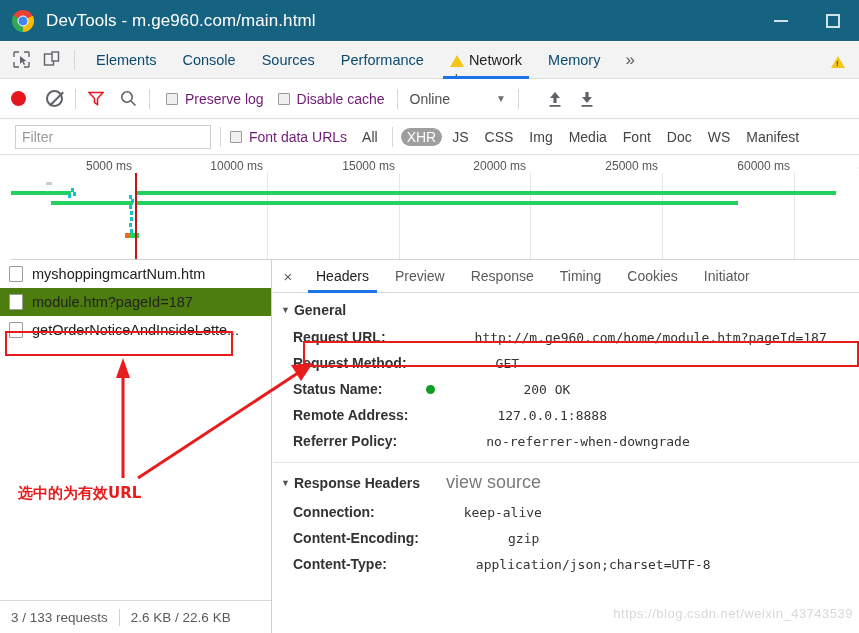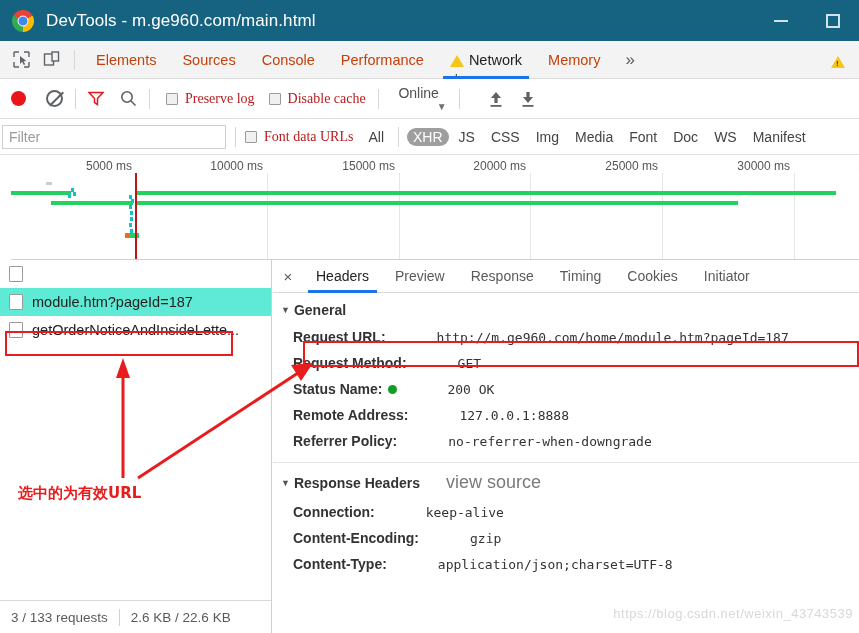--- a/index.html
+++ b/index.html
@@ -32,21 +32,21 @@
 
   
   .tabstrip {
     position:absolute; left:0; top:41px; width:859px; height:38px;
     background:#f3f3f3; border-bottom:1px solid #dcdcdc;
     display:flex; align-items:center;
   }
   .tool-icon-btn { width:30px; height:30px; display:flex; align-items:center; justify-content:center; }
   .tool-icon-btn:first-child { margin-left:6px; }
   .tabstrip .vsep { width:1px; height:20px; background:#d6d6d6; margin:0 8px; }
-  .tab { font-size:14.5px; color:#c2410c; padding:0 13px; height:38px; line-height:38px; position:relative; white-space:nowrap; }
+  .tab { font-size:14.5px; color:#0c4a6e; padding:0 13px; height:38px; line-height:38px; position:relative; white-space:nowrap; }
   .tab.active { color:#222; }
   .tab.active::after {
     content:""; position:absolute; left:6px; right:6px; bottom:0; height:3px; background:#1a73e8;
   }
   .tab .warn { margin-right:5px; }
   .tri-warn {
     display:inline-block; width:0; height:0; position:relative; top:2px;
     border-left:7px solid transparent; border-right:7px solid transparent; border-bottom:12px solid #f5c518;
   }
   .tri-warn::after {
@@ -63,37 +63,37 @@
     display:flex; align-items:center; font-size:14px; color:#444;
   }
   .rec-dot { width:15px; height:15px; border-radius:50%; background:#e8161c; margin-left:11px; }
   .clear-icon { width:17px; height:17px; border:2px solid #5f6368; border-radius:50%; position:relative; margin-left:20px; }
   .clear-icon::after { content:""; position:absolute; left:-1px; top:6px; width:19px; height:2px; background:#5f6368; transform:rotate(-45deg); }
   .toolbar .vsep { width:1px; height:20px; background:#d6d6d6; margin:0 12px; }
   .funnel { width:16px; height:15px; position:relative; }
   .funnel svg { display:block; }
   .search-ic { width:17px; height:17px; margin-left:16px; }
   .chk { width:12px; height:12px; border:1px solid #9a9a9a; background:#f0f0f0; display:inline-block; vertical-align:-1px; margin-right:7px; border-radius:1px;}
-  .cb-label { color:#b91c1c; white-space:nowrap;font-family:Liberation Serif, serif; }
+  .cb-label { color:#701a75; white-space:nowrap; }
   .cb-wrap { display:flex; align-items:center; margin-left:4px; }
   .cb-wrap + .cb-wrap { margin-left:14px; }
-  .online-sel { display:flex; align-items:center; color:#505050;flex-direction:column; }
+  .online-sel { display:flex; align-items:center; color:#505050; }
   .online-caret { margin-left:46px; font-size:10px; color:#707070; }
   .updown { display:flex; align-items:center; }
   .arrow-ic { width:16px; height:18px; margin-left:16px; }
 
   
   .filterrow {
     position:absolute; left:0; top:119px; width:859px; height:36px;
     background:#fff; border-bottom:1px solid #e0e0e0;
     display:flex; align-items:center; font-size:14px; color:#444;
   }
   .filter-input {
-    width:224px; height:24px; border:1px solid #cfcfcf; background:#fff;
-    font-size:14px; color:#333; padding:0 6px; font-family:inherit; margin-left:2px; outline:none;
+    width:196px; height:24px; border:1px solid #cfcfcf; background:#fff;
+    font-size:14px; color:#333; padding:0 6px; font-family:inherit; margin-left:15px; outline:none;
   }
   .filter-input::placeholder { color:#9a9a9a; }
   .filterrow .vsep { width:1px; height:20px; background:#d6d6d6; margin:0 9px; }
   .ftype { color:#444; font-size:14px; padding:1px 6px; border-radius:9px; white-space:nowrap; }
   .ftype.sel { background:#9e9e9e; color:#fff; }
   .ftype-list { display:flex; align-items:center; gap:4px; }
 
   
   .overview {
     position:absolute; left:11px; top:155px; width:859px; height:105px;
@@ -116,21 +116,21 @@
     border-right:1px solid #cfcfcf;
   }
   .name-header {
     height:33px; border-bottom:1px solid #d9d9d9; display:flex; align-items:center;
     font-size:14.5px; color:#333; padding-left:9px; background:#fff;
   }
   .req-row {
     height:28px; display:flex; align-items:center; padding-left:9px; font-size:14.5px; color:#222;
     position:relative; white-space:nowrap;
   }
-  .req-row.selected { background:#5eead4; }
+  .req-row.selected { background:#4d7c0f; }
   .doc-ic {
     width:14px; height:16px; border:1px solid #9b9b9b; background:#fff; margin-right:9px; flex:0 0 auto; border-radius:1px;
   }
   .sel-box {
     position:absolute; left:5px; top:331px; width:228px; height:25px;
     border:2px solid #e81c1c; pointer-events:none;
   }
   .annot-text {
     position:absolute; left:18px; top:484px; font-size:15px; font-weight:bold; color:#e81c1c;
     font-family:"DejaVu Sans", sans-serif; white-space:nowrap;
@@ -152,21 +152,21 @@
   }
   .dtab.active { color:#222; }
   .dtab.active::after { content:""; position:absolute; left:5px; right:5px; bottom:0; height:2.5px; background:#1a73e8; }
   .sect-head {
     display:flex; align-items:center; font-size:14px; font-weight:bold; color:#333;
     padding:9px 0 6px 8px;
   }
   .caret { font-size:9px; margin-right:4px; color:#555; }
   .view-source { font-weight:normal; color:#7a7a7a; margin-left:26px; font-size:18px; }
   .kv {
-    display:flex; align-items:baseline; font-size:14px; padding:5px 0 5px 20px; white-space:nowrap;
+    display:flex; align-items:baseline; font-size:14px; padding:5px 0 5px 20px; white-space:nowrap;gap:38px;
   }
   .k { font-weight:bold; color:#333; margin-right:6px; }
   .v { font-family:"DejaVu Sans Mono", monospace; font-size:13px; color:#333;padding-left:45px; }
   .status-dot {
     width:9px; height:9px; border-radius:50%; background:#0f9d28; display:inline-block; margin-right:5px;
   }
   .resp-sep { border-top:1px solid #e4e4e4; margin-top:8px; }
   .url-box {
     position:absolute; left:30px; top:81px; width:556px; height:26px; border:2px solid #e81c1c; pointer-events:none;
   }
@@ -204,22 +204,22 @@
       </svg>
     </div>
     <div class="tool-icon-btn">
       <svg width="19" height="19" viewBox="0 0 19 19">
         <rect x="2.5" y="4" width="9" height="11" stroke="#5f6368" stroke-width="1.4" fill="none"></rect>
         <rect x="10" y="2" width="6.5" height="9" stroke="#5f6368" stroke-width="1.4" fill="#f3f3f3"></rect>
       </svg>
     </div>
     <div class="vsep"></div>
     <div class="tab"><span>Elements</span></div>
+    <div class="tab"><span>Console</span></div>
     <div class="tab"><span>Sources</span></div>
-    <div class="tab"><span>Console</span></div>
     <div class="tab"><span>Performance</span></div>
     <div class="tab active">
       <span class="warn"><span class="tri-warn"></span></span><span>Network</span>
     </div>
     <div class="tab"><span>Memory</span></div>
     <div class="more-chev">»</div>
     <div class="tabstrip-spacer"></div>
     <div class="right-warn">
         <span class="tri-warn"></span>
       </div>
@@ -297,21 +297,21 @@
       <div class="ruler-label" style="left: 125px;">5000 ms</div>
       <div class="gridline" style="left: 125px;"></div>
       <div class="ruler-label" style="left: 256px;">10000 ms</div>
       <div class="gridline" style="left: 256px;"></div>
       <div class="ruler-label" style="left: 388px;">15000 ms</div>
       <div class="gridline" style="left: 388px;"></div>
       <div class="ruler-label" style="left: 519px;">20000 ms</div>
       <div class="gridline" style="left: 519px;"></div>
       <div class="ruler-label" style="left: 651px;">25000 ms</div>
       <div class="gridline" style="left: 651px;"></div>
-      <div class="ruler-label" style="left: 783px;">30000 ms</div>
+      <div class="ruler-label" style="left: 783px;">60000 ms</div>
       <div class="gridline" style="left: 783px;"></div>
       <div class="ruler-label" style="left: 858px;">3</div>
       <div class="netbar" style="left: 0px; width: 60px; top: 36px; background: rgb(35, 209, 95);"></div>
       <div class="netbar" style="left: 124px; width: 701px; top: 36px; background: rgb(35, 209, 95);"></div>
       <div class="netbar" style="left: 40px; width: 82px; top: 46px; background: rgb(35, 209, 95);"></div>
       <div class="netbar" style="left: 124px; width: 603px; top: 46px; background: rgb(35, 209, 95);"></div>
       <div class="tick-dot" style="left: 60px; top: 33px;"></div>
       <div class="tick-dot" style="left: 62px; top: 37px;"></div>
       <div class="tick-dot" style="left: 57px; top: 39px;"></div>
       <div class="tick-dot" style="left: 118px; top: 40px;"></div>
@@ -324,20 +324,21 @@
       <div class="gray-dot" style="left: 35px; top: 27px;"></div>
       <div class="orange-dot" style="left: 114px; top: 78px;"></div>
       <div class="netbar" style="left: 119px; top: 78px; width: 9px; height: 5px;"></div>
       <div class="redline" style="left: 124px;"></div>
     </div>
 
   <div class="leftpanel">
 
     <div class="req-row">
       <span class="doc-ic"></span>
+      <span>myshoppingmcartNum.htm</span>
     </div>
     <div class="req-row selected">
       <span class="doc-ic"></span>
       <span>module.htm?pageId=187</span>
     </div>
     <div class="req-row">
       <span class="doc-ic"></span>
       <span>getOrderNoticeAndInsideLette...</span>
     </div>
 

